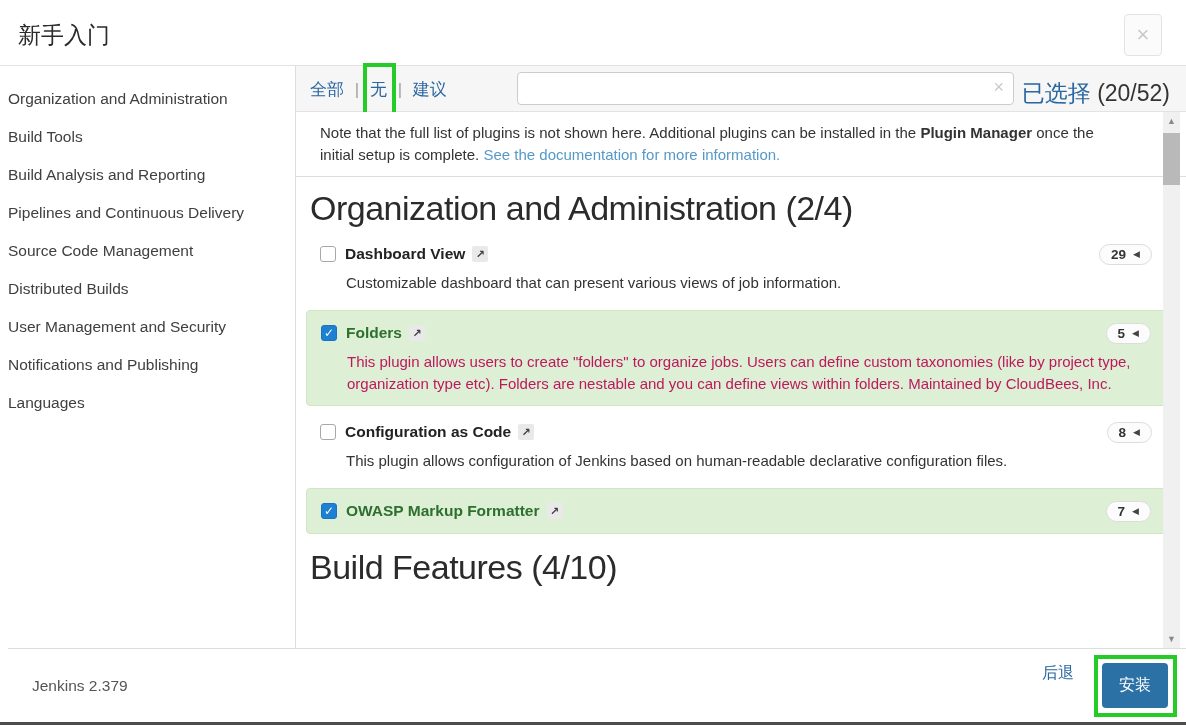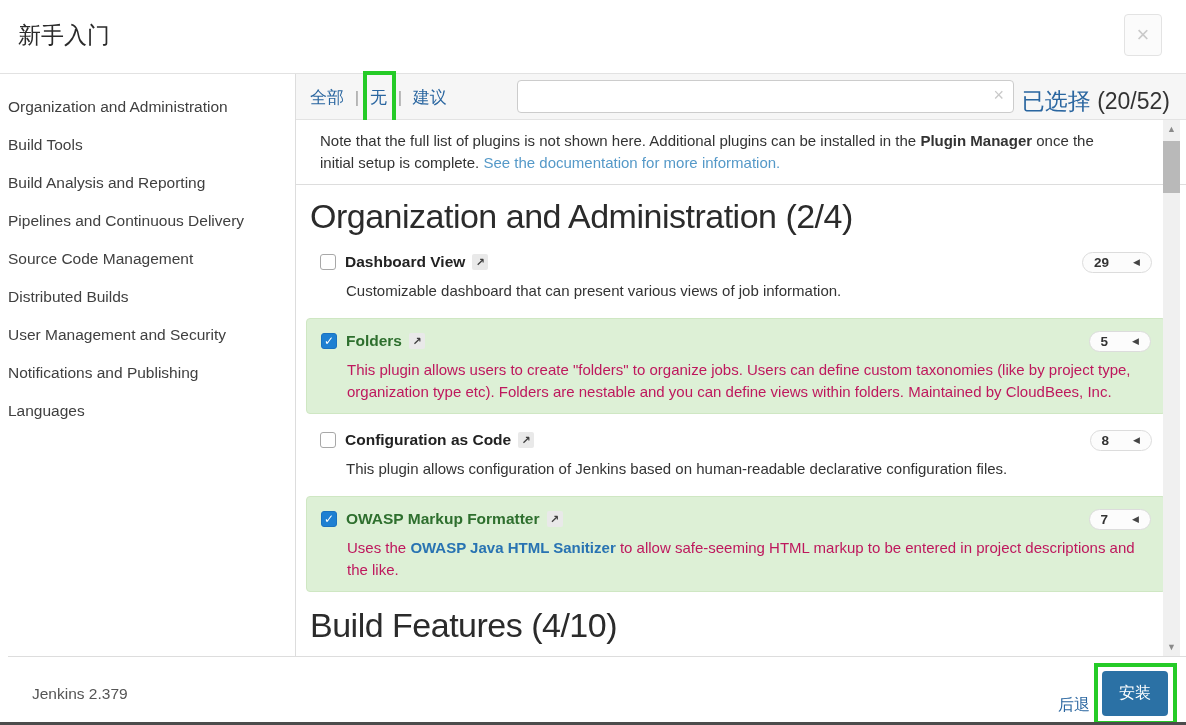--- a/index.html
+++ b/index.html
@@ -1,20 +1,20 @@
 <!DOCTYPE html>
 <html><head>
 <meta charset="utf-8">
 <style>
   * { margin:0; padding:0; box-sizing:border-box; }
   html,body { width:1186px; height:725px; font-family:"Liberation Sans","DejaVu Sans",sans-serif; background:#fff; }
   .dialog { position:relative; width:1186px; height:725px; background:#fff; overflow:hidden; }
 
   
-  .dialog-header { position:relative; height:74px; border-bottom:1px solid #e2e2e2; background:#fff; }
+  .dialog-header { position:relative; height:66px; border-bottom:1px solid #e2e2e2; background:#fff; }
   .page-title { position:absolute; left:18px; top:20px; font-size:23px; color:#2b2b2b; }
   .close-button { position:absolute; right:24px; top:14px; width:38px; height:42px; background:#fbfbfb;
     border:1px solid #e3e3e3; border-radius:4px; color:#c9c9c9; font-size:22px; line-height:40px; text-align:center; cursor:pointer; }
 
   
   .body-row { display:flex; height:582px; }
   .sidebar { width:296px; border-right:1px solid #ddd; padding-top:14px; }
   .sidebar-item { font-size:15.5px; color:#404040; padding:10px 8px 10px 8px; cursor:pointer; }
   .main { position:relative; width:890px; }
 
@@ -45,38 +45,38 @@
   .plugin-row.selected { background:#ddf0d6; border:1px solid #cfe7c3; border-radius:4px; padding:10px 14px 10px 14px; margin:8px 20px 0 10px; }
   .plugin-head { display:flex; align-items:center; height:24px; }
   .checkbox { flex:0 0 auto; width:16px; height:16px; border:1px solid #a8a8a8; border-radius:3px; background:#fff;
     display:inline-flex; align-items:center; justify-content:center; cursor:pointer; }
   .checkbox.checked { background:#1e80d2; border-color:#1a72c0; color:#fff; font-size:12px; }
   .checkbox.checked::after { content:"✓"; font-weight:bold; }
   .plugin-title { margin-left:9px; font-size:15.5px; font-weight:bold; color:#222; }
   .plugin-row.selected .plugin-title { color:#2e6f2e; }
   .ext-icon { margin-left:7px; width:16px; height:16px; background:#e9e9e9; border-radius:2px; color:#3f3f3f;
     font-size:11px; font-weight:bold; display:inline-flex; align-items:center; justify-content:center; cursor:pointer; }
-  .badge { margin-left:auto; display:inline-flex; align-items:center; gap:24px; border:1px solid #dcdcdc; background:#fcfcfc;
+  .badge { margin-left:auto; display:inline-flex; align-items:center; gap:7px; border:1px solid #dcdcdc; background:#fcfcfc;
     border-radius:12px; padding:2px 11px; font-size:13.5px; font-weight:bold; color:#333; cursor:pointer; }
   .badge .tri { font-size:9px; color:#444; }
   .plugin-desc { margin:6px 0 0 26px; font-size:15px; line-height:22px; color:#333; }
   .plugin-row.selected .plugin-desc .seg-plain { color:#be185d; }
 
   
   .scrollbar { position:absolute; right:6px; top:0; width:17px; height:536px; background:#f0f0f0; }
   .scroll-arrow { position:absolute; left:0; width:17px; height:18px; color:#8a8a8a; font-size:9px; text-align:center; line-height:18px; cursor:pointer; }
   .scroll-up { top:0; }
   .scroll-down { bottom:0; }
   .scroll-thumb { position:absolute; left:0; top:21px; width:17px; height:52px; background:#b9b9b9; cursor:pointer; }
 
   
   .dialog-footer { position:relative; height:74px; border-top:1px solid #ddd; background:#fff;
     display:flex; align-items:center; padding:0 18px 0 24px;margin-left:8px; }
   .jenkins-version { font-size:15.5px; color:#555; }
-  .footer-right { margin-left:auto; display:flex; align-items:flex-end; gap:12px; }
+  .footer-right { margin-left:auto; display:flex; align-items:flex-start; gap:28px; }
   .back-button { font-size:16px; color:#2a66a0; cursor:pointer; }
   .install-wrap { position:relative; display:inline-block; }
   .install-button { display:inline-block; background:#2b71a5; color:#fff; font-size:16px; padding:12px 17px;
     border:none; border-radius:4px; cursor:pointer; }
   .bottom-edge { position:absolute; left:0; bottom:0; width:1186px; height:3px; background:#4c4c4c; }
 
   
   .annotation { position:absolute; border:4px solid #25cb27; pointer-events:none; }
   .annotation-none { inset:-15px -9px -17px -7px; }
   .annotation-install { inset:-8px -9px -9px -8px; }
@@ -203,21 +203,20 @@
   <div class="plugin-row selected">
     <div class="plugin-head">
       <span class="checkbox checked"></span>
       <span class="plugin-title">OWASP Markup Formatter</span>
       <span class="ext-icon">↗</span>
       <span class="badge">
         <span>7</span>
         <span class="tri">◀</span>
       </span>
     </div>
-    <p class="plugin-desc"><span class="seg-plain">Uses the </span><span class="seg-link">OWASP Java HTML Sanitizer</span><span class="seg-plain"> to allow safe-seeming HTML markup to be entered in project descriptions and the like.</span></p>
   </div>
 </div>
         <h1 class="section-heading next-heading">Build Features (4/10)</h1>
 
         <div class="scrollbar">
           <div class="scroll-arrow scroll-up">▲</div>
           <div class="scroll-thumb"></div>
           <div class="scroll-arrow scroll-down">▼</div>
         </div>
       </div>

